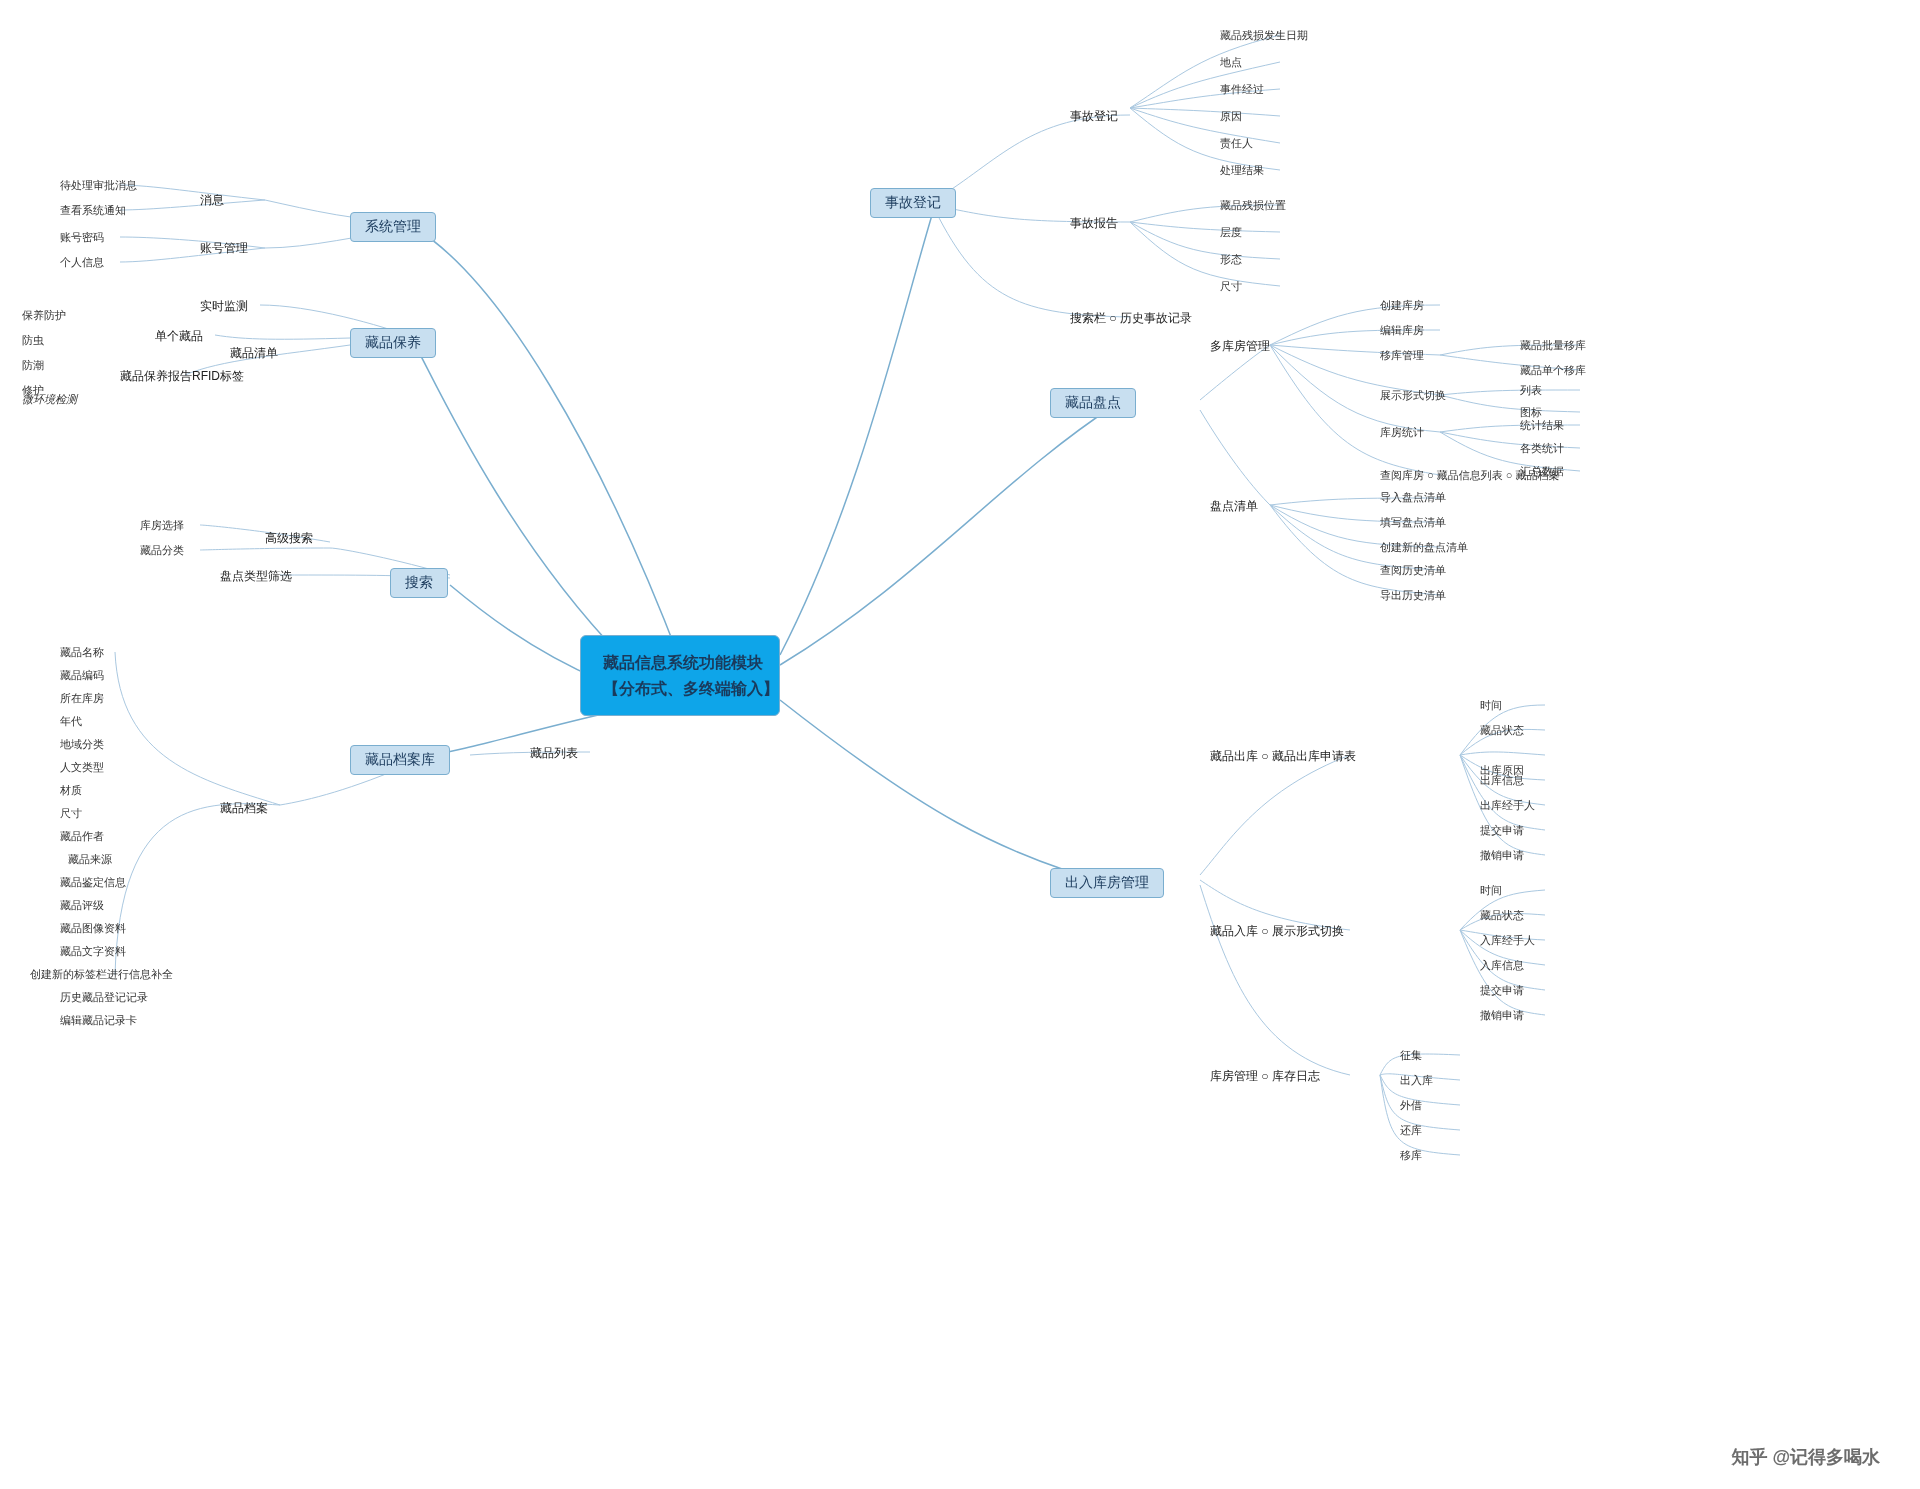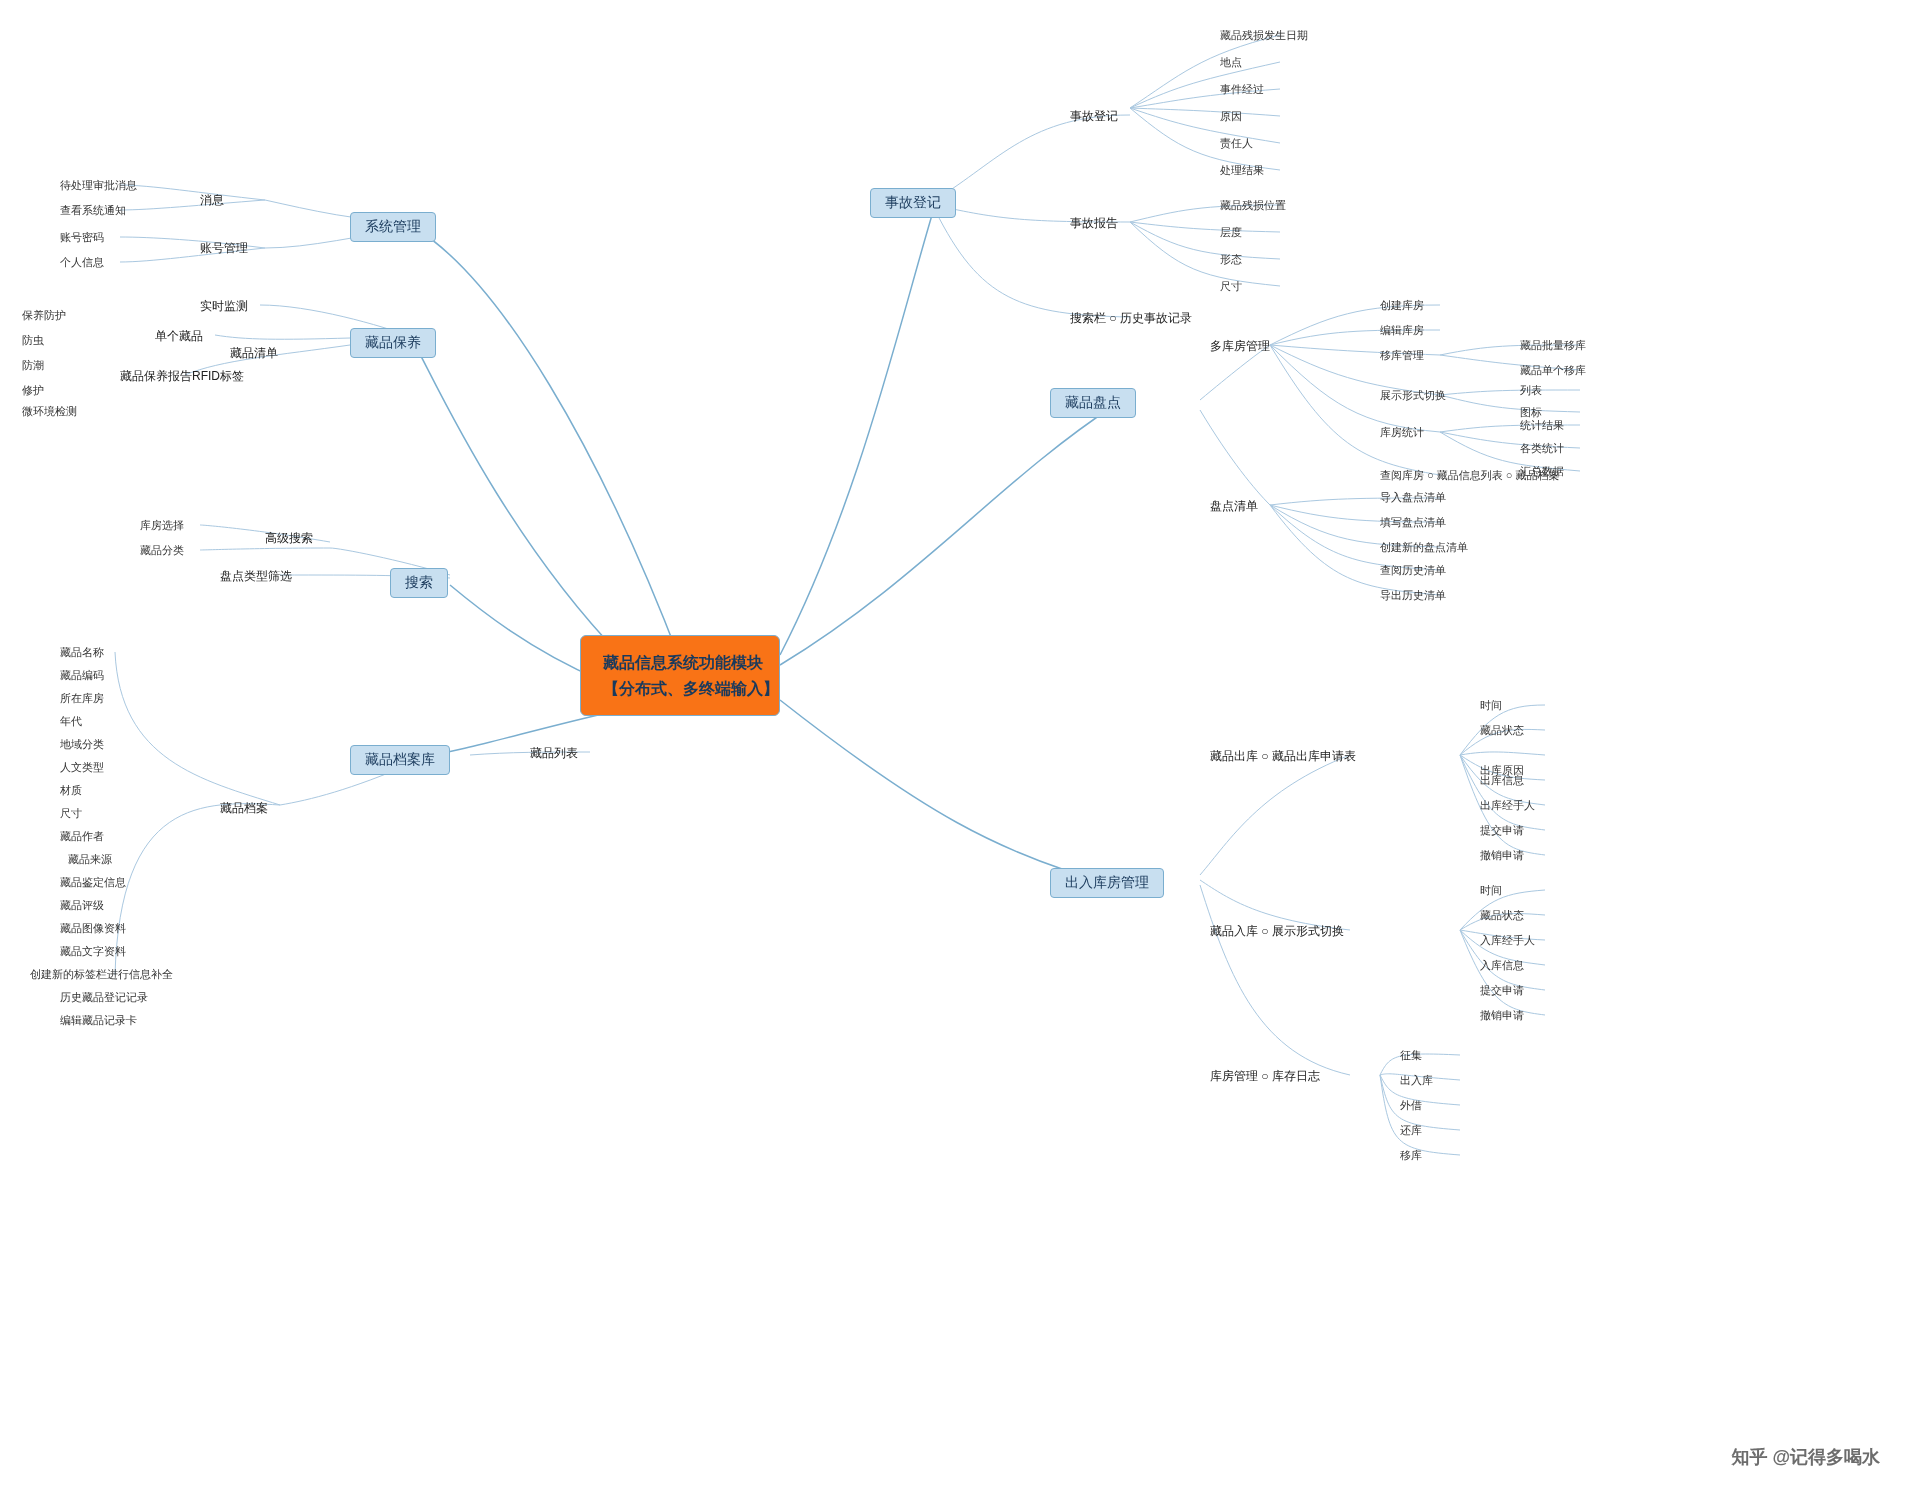--- a/index.html
+++ b/index.html
@@ -17,21 +17,21 @@
       top: 0; left: 0;
       width: 1920px;
       height: 1489px;
       pointer-events: none;
     }
     .node {
       position: absolute;
       white-space: nowrap;
     }
     .node-center {
-      background: #f97316;
+      background: #0ea5e9;
       border: 1.5px solid #7aaecf;
       border-radius: 6px;
       padding: 14px 22px;
       font-size: 16px;
       font-weight: bold;
       color: #1a3a5c;
       text-align: center;
       line-height: 1.6;
     }
     .node-l1 {
@@ -156,21 +156,21 @@
 
 <div class="node node-l2" style="left:155px; top:328px;text-align:center;">单个藏品</div>
 <div class="node node-l2" style="left:230px; top:345px;">藏品清单</div>
 
 <div class="node node-l2" style="left:120px; top:368px;">藏品保养报告RFID标签</div>
 
 <div class="node node-l3" style="left:22px; top:308px;">保养防护</div>
 <div class="node node-l3" style="left:22px; top:333px;">防虫</div>
 <div class="node node-l3" style="left:22px; top:358px;">防潮</div>
 <div class="node node-l3" style="left:22px; top:383px;">修护</div>
-<div class="node node-l3" style="left:22px; top:404px;">微环境检测</div>
+<div class="node node-l3" style="left:22px; top:392px;font-style:italic;">微环境检测</div>
 
 <div class="node node-l1" id="n-search" style="left:390px; top:568px;">搜索</div>
 
 <div class="node node-l2" style="left:265px; top:530px;">高级搜索</div>
 <div class="node node-l3" style="left:140px; top:518px;">库房选择</div>
 <div class="node node-l3" style="left:140px; top:543px;">藏品分类</div>
 
 <div class="node node-l2" style="left:220px; top:568px;">盘点类型筛选</div>
 
 <div class="node node-l1" id="n-archive" style="left:350px; top:745px;">藏品档案库</div>

